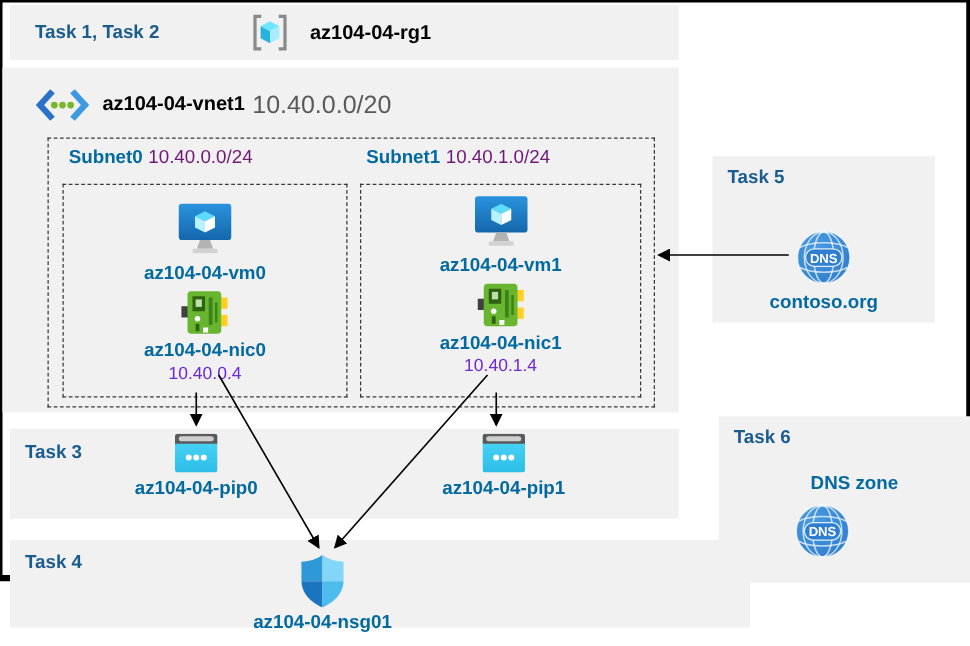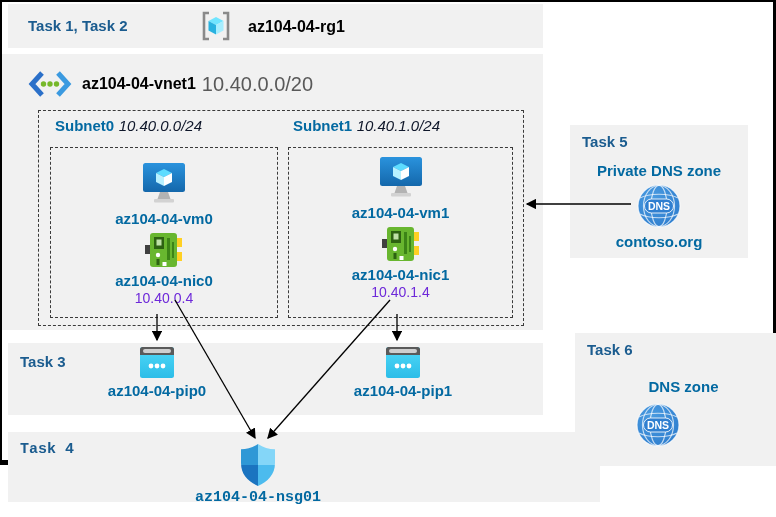--- a/index.html
+++ b/index.html
@@ -5,21 +5,21 @@
   html,body { margin:0; padding:0; background:#fff; }
   #canvas {
     position:relative; width:776px; height:517px; background:#fff;
     font-family:"Liberation Sans","DejaVu Sans",sans-serif; overflow:hidden;
   }
   .abs { position:absolute; }
   .panel { background:#f1f1f1; }
   .tlabel { font-size:15px; font-weight:700; color:#1b5c8f; white-space:nowrap; }
   .name  { font-size:15px; font-weight:700; color:#0369a1; white-space:nowrap; }
   .name-lg { font-size:16px; font-weight:700; color:#000; white-space:nowrap; }
-  .cidr  { font-size:15px; font-weight:400; color:#0f172a; white-space:nowrap;font-style:italic; }
+  .cidr  { font-size:15px; font-weight:400; color:#701a75; white-space:nowrap; }
   .cidr-lg { font-size:20px; font-weight:400; color:#595959; white-space:nowrap; }
   .ip    { font-size:14px; font-weight:400; color:#6d28d9; white-space:nowrap; }
   .dashed { border:1px dashed #3a3a3a; }
   .col { position:absolute; display:flex; flex-direction:column; align-items:center; }
   .ctr { text-align:center; width:100%; }
   #frame {
     position:absolute; left:0; top:52; width:776; height:465px; width:776px;
     box-sizing:border-box; border:2px solid #000;
     border-right-width:3px; border-bottom-width:5px;
   }
@@ -170,38 +170,37 @@
         <path d="M0,8 L0,2.5 A2.5 2.5 0 0 1 2.5,0 L31.5,0 A2.5 2.5 0 0 1 34,2.5 L34,8 Z" fill="#5a5a5a"></path>
         <rect x="3" y="2" width="28" height="4" rx="2" fill="#cfcfcf"></rect>
         <circle cx="11" cy="19" r="2.4" fill="#fff"></circle>
         <circle cx="17" cy="19" r="2.4" fill="#fff"></circle>
         <circle cx="23" cy="19" r="2.4" fill="#fff"></circle>
       </svg>
       <span class="name" style="margin-top:4px;">az104-04-pip1</span>
     </div>
   </div>
 
-  <div class="abs panel" style="left:8px; top:432px; width:592px; height:70px;font-family:Liberation Mono, monospace;">
+  <div class="abs panel" style="left:8px; top:432px; width:592px; height:70px;">
     <span class="abs tlabel" style="left:12px; top:9px;">Task 4</span>
     <div class="col" style="left:185px; top:11px; width:130px;">
       <svg width="36" height="44" viewBox="0 0 36 44">
         <g clip-path="url(#shieldclip)">
           <rect x="0" y="0" width="18" height="22" fill="#2f98d6"></rect>
           <rect x="18" y="0" width="18" height="22" fill="#84d6f8"></rect>
           <rect x="0" y="22" width="18" height="22" fill="#1b74c0"></rect>
           <rect x="18" y="22" width="18" height="22" fill="#4cbbee"></rect>
         </g>
       </svg>
       <span class="name" style="margin-top:2px;">az104-04-nsg01</span>
     </div>
   </div>
 
   <div class="abs panel" style="left:570px; top:125px; width:178px; height:133px;">
     <span class="abs tlabel" style="left:12px; top:8px;">Task 5</span>
-    <div class="abs ctr name" style="top:37px;">Private DNS zone</div>
     <svg class="abs" style="left:67px; top:59px;" width="44" height="44" viewBox="0 0 44 44">
       <circle cx="22" cy="22" r="21" fill="url(#dnsg)"></circle>
       <g stroke="rgba(255,255,255,0.7)" stroke-width="1.2" fill="none">
         <circle cx="22" cy="22" r="21"></circle>
         <ellipse cx="22" cy="22" rx="8" ry="20.5"></ellipse>
         <ellipse cx="22" cy="22" rx="15.5" ry="20.5"></ellipse>
         <path d="M3,14 C12,9 32,9 41,14"></path>
         <path d="M3,30 C12,35 32,35 41,30"></path>
       </g>
       <rect x="7.5" y="15" width="29" height="14" rx="7" fill="#2f7fd0" stroke="rgba(255,255,255,0.85)" stroke-width="1"></rect>

